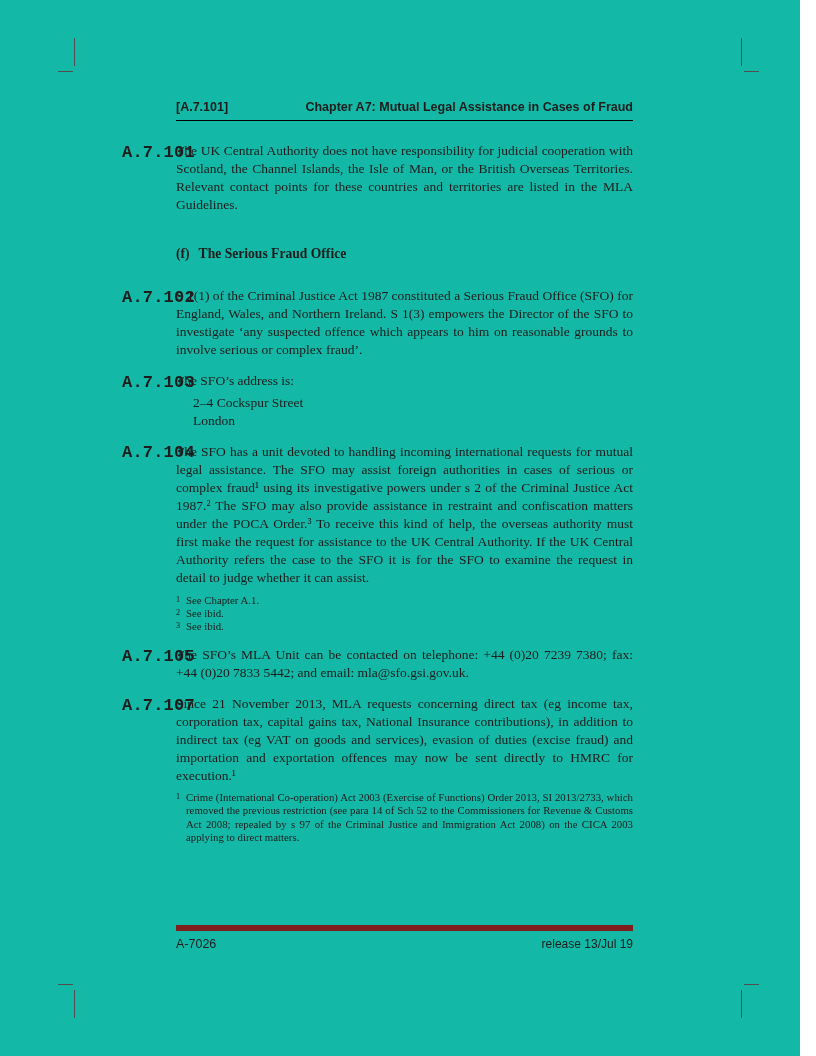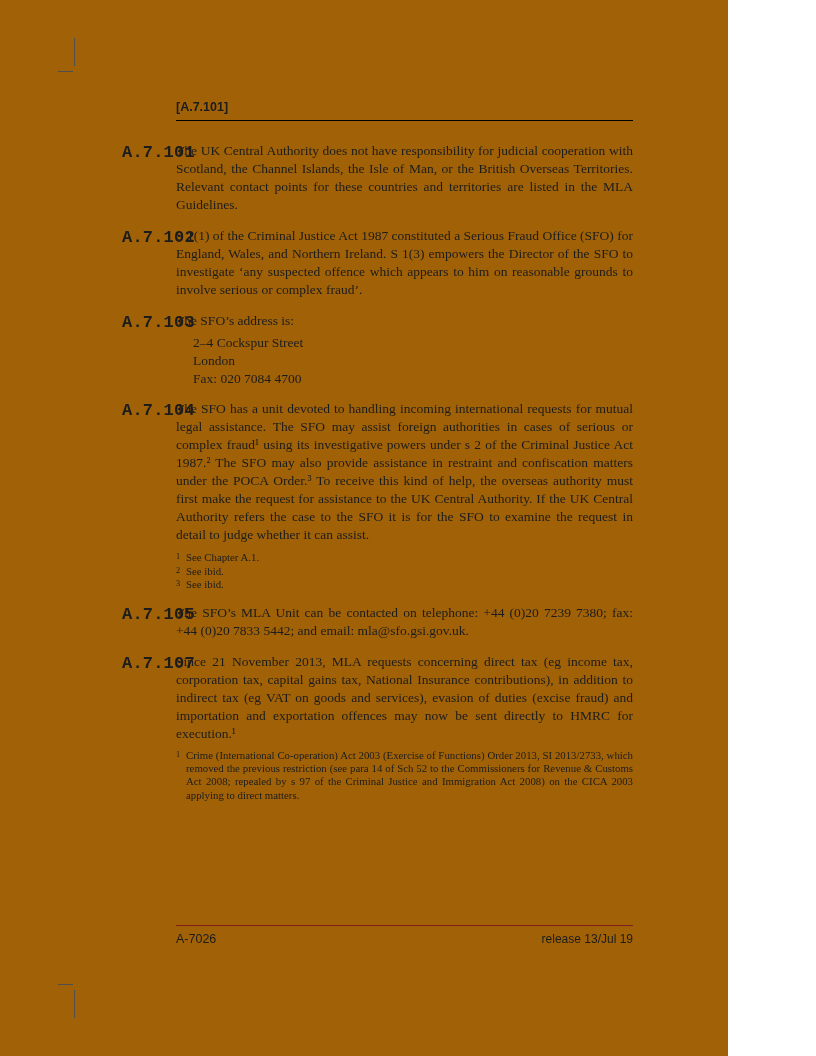--- a/index.html
+++ b/index.html
@@ -1,21 +1,21 @@
 <!DOCTYPE html>
 <html><head>
 <meta charset="utf-8">
 <style>
   * { margin: 0; padding: 0; box-sizing: border-box; }
   html, body { background: #ffffff; }
   .page {
     position: relative;
-    width: 728px;
+    width: 800px;
     height: 1056px;
-    background: #a16207;
+    background: #14b8a6;
     color: #1c1c1c;
     overflow: hidden;
   }
   .crop { position: absolute; background: #4f4f4f; }
 
   .sheet { position: absolute; left: 176px; top: 100px; width: 457px; }
 
   .header-row {
     display: flex;
     justify-content: space-between;
@@ -79,21 +79,21 @@
     min-width: 5px;
   }
   .fn-text { text-align: justify; }
   .fn-after-para { margin-top: 6px; }
 
   .footer {
     position: absolute;
     left: 176px;
     top: 925px;
     width: 457px;
-    border-top: 1px solid #7f1d1d;
+    border-top: 6px solid #7f1d1d;
     padding-top: 6px;
     display: flex;
     justify-content: space-between;
     align-items: baseline;
     font-family: "Liberation Sans", sans-serif;
     font-size: 12.5px;
   }
   .footer .release { font-size: 12px; }
 </style>
 </head>
@@ -107,40 +107,43 @@
   <div class="crop" style="left:744px;top:71px;width:15px;height:1px"></div>
   <div class="crop" style="left:58px;top:984px;width:15px;height:1px"></div>
   <div class="crop" style="left:74px;top:990px;width:1px;height:28px"></div>
   <div class="crop" style="left:744px;top:984px;width:15px;height:1px"></div>
   <div class="crop" style="left:741px;top:990px;width:1px;height:28px"></div>
 
   <div class="sheet">
 
     <div class="header-row">
       <span>[A.7.101]</span>
+      <span>Chapter A7: Mutual Legal Assistance in Cases of Fraud</span>
     </div>
 
     <div class="para first">
       <span class="para-num">A.7.101</span>
       <div>The UK Central Authority does not have responsibility for judicial cooperation with Scotland, the Channel Islands, the Isle of Man, or the British Overseas Territories. Relevant contact points for these countries and territories are listed in the MLA Guidelines.</div>
     </div>
 
+    <div class="section-heading">
+      <span class="sec-label">(f)</span><span class="sec-title">The Serious Fraud Office</span>
+    </div>
 
     <div class="para">
       <span class="para-num">A.7.102</span>
       <div>S 1(1) of the Criminal Justice Act 1987 constituted a Serious Fraud Office (SFO) for England, Wales, and Northern Ireland. S 1(3) empowers the Director of the SFO to investigate ‘any suspected offence which appears to him on reasonable grounds to involve serious or complex fraud’.</div>
     </div>
 
     <div class="para">
       <span class="para-num">A.7.103</span>
       <div>The SFO’s address is:</div>
       <div class="address">
         <div>2–4 Cockspur Street</div>
         <div>London</div>
-        <div>Fax: 020 7084 4700</div>
       </div>
     </div>
 
     <div class="para">
       <span class="para-num">A.7.104</span>
       <div>The SFO has a unit devoted to handling incoming international requests for mutual legal assistance. The SFO may assist foreign authorities in cases of serious or complex fraud¹ using its investigative powers under s 2 of the Criminal Justice Act 1987.² The SFO may also provide assistance in restraint and confiscation matters under the POCA Order.³ To receive this kind of help, the overseas authority must first make the request for assistance to the UK Central Authority. If the UK Central Authority refers the case to the SFO it is for the SFO to examine the request in detail to judge whether it can assist.</div>
     </div>
 
     <div class="footnotes">
       <div class="fn-row">

